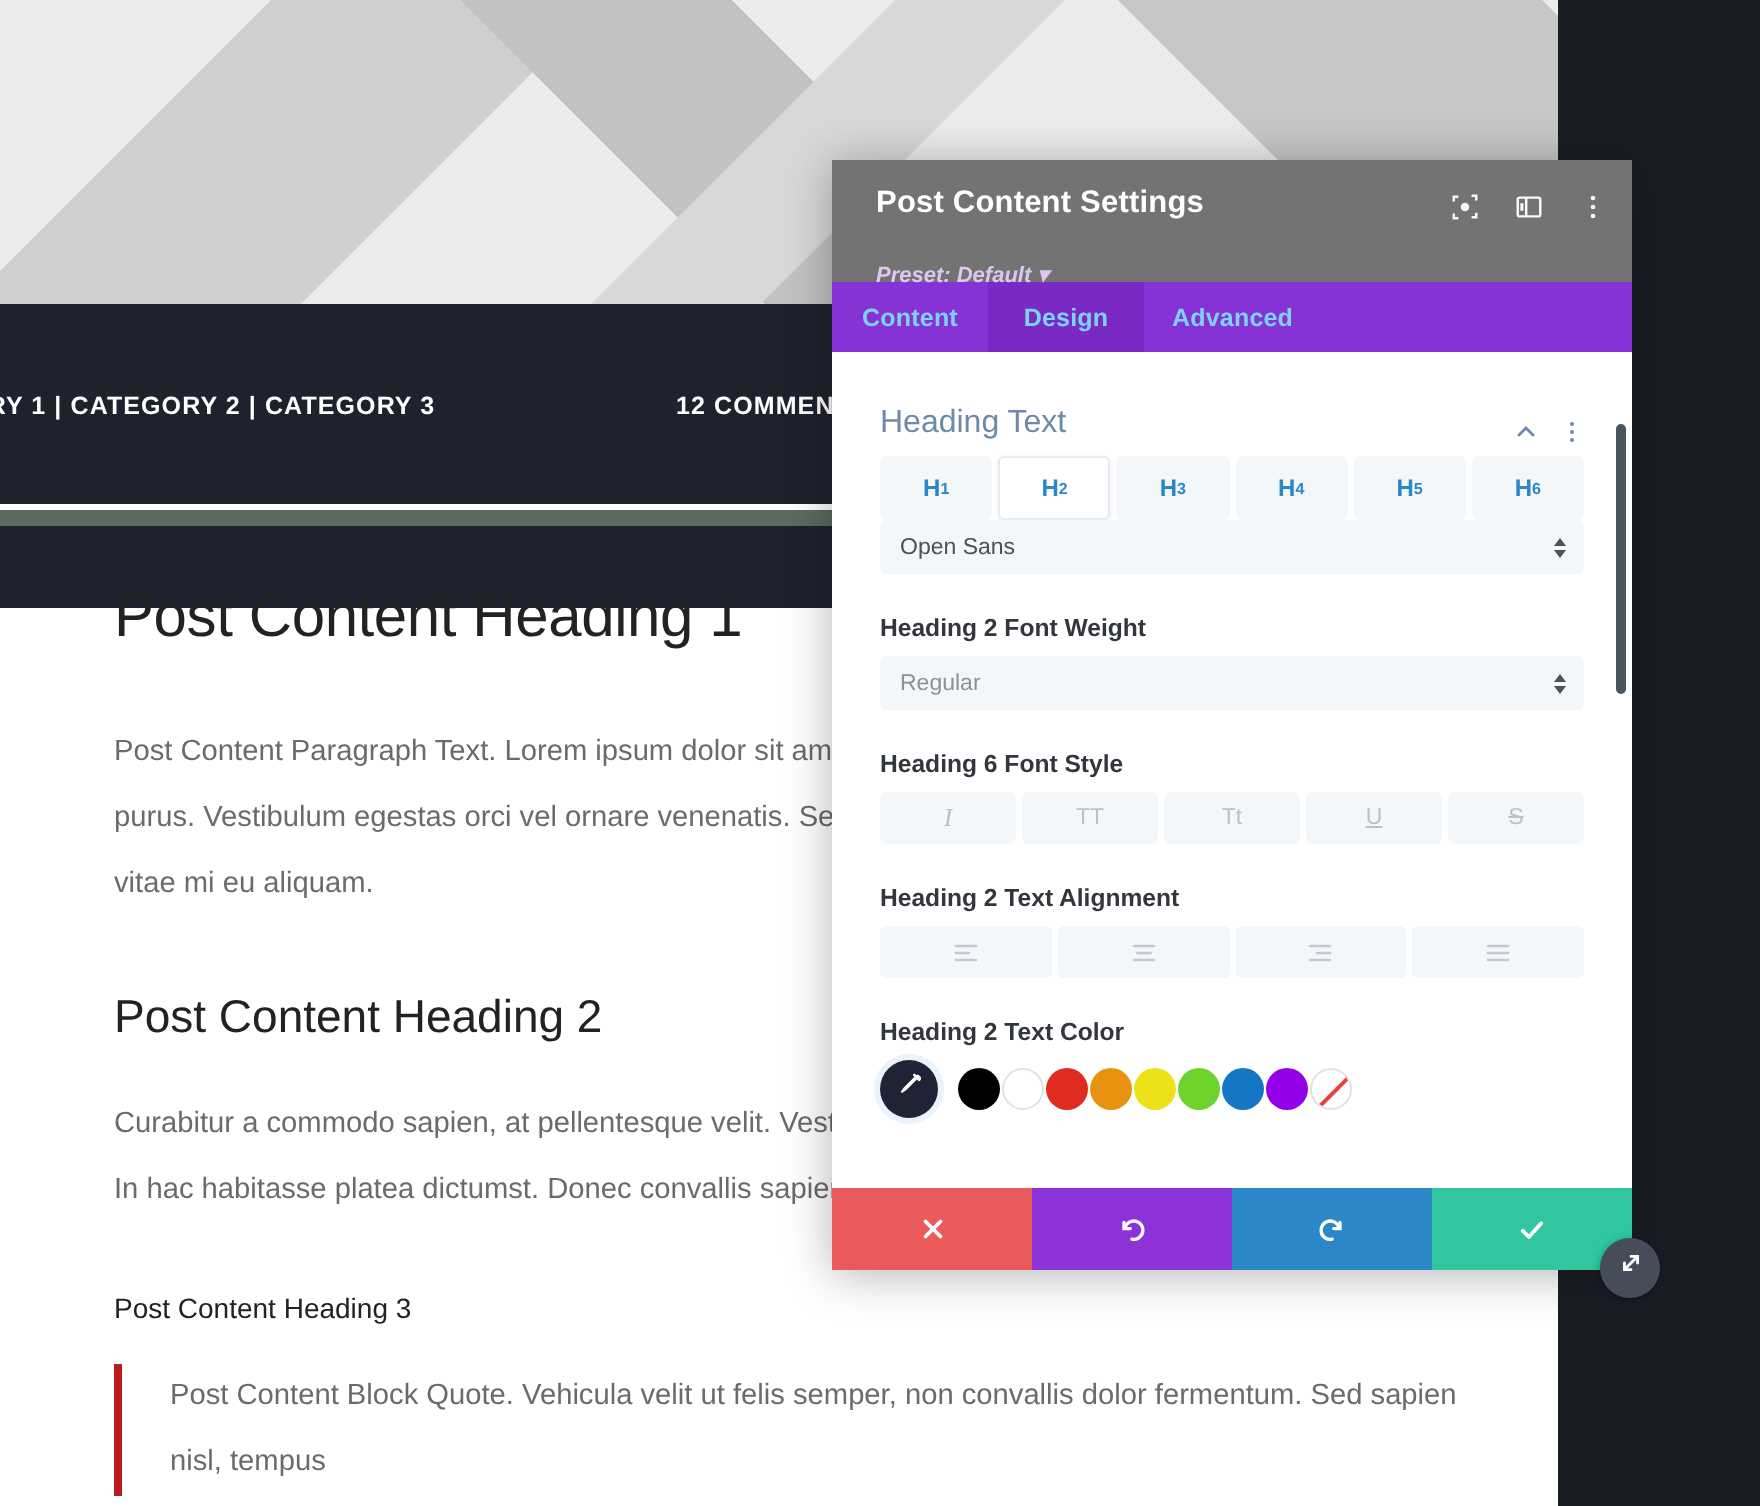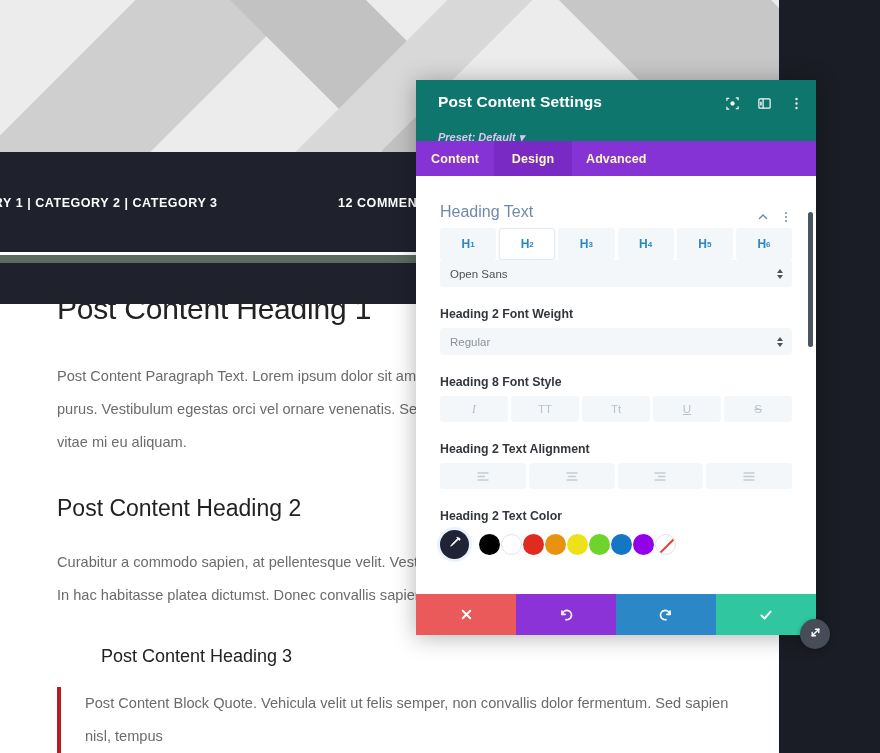--- a/index.html
+++ b/index.html
@@ -71,22 +71,22 @@
   }
   .article h1 {
     font-size: 30px; font-weight: 400; color: #222222;
     letter-spacing: -0.2px; margin-bottom: 34px; white-space: nowrap;
   }
   .article h2 {
     font-size: 23px; font-weight: 400; color: #222222;
     margin-top: 36px; margin-bottom: 24px; white-space: nowrap;
   }
   .article h3 {
-    font-size: 18px; font-weight: 400; color: #222222;
-    margin-top: 34px; margin-bottom: 20px; white-space: nowrap; margin-left: 44px;
+    font-size: 14px; font-weight: 400; color: #222222;
+    margin-top: 34px; margin-bottom: 20px; white-space: nowrap;
   }
   .article p {
     font-size: 14.6px; line-height: 33px; color: #6b6b6b;
     width: 660px;
   }
   .article p a { color: #7aa7c7; text-decoration: none; }
   .bq {
     border-left: 4px solid #b91c1c;
     padding-left: 24px;
     width: 680px;
@@ -96,21 +96,21 @@
   
   #modal {
     position: absolute; left: 416px; top: 80px;
     width: 400px; height: 555px;
     background: #ffffff;
     box-shadow: 0 2px 22px rgba(0,0,0,.30);
     display: flex; flex-direction: column;
     border-radius: 0;
   }
   .modal-head {
-    background: #0f766e; height: 61px; position: relative;
+    background: #737373; height: 61px; position: relative;
     padding: 13px 16px 0 22px;
   }
   .modal-title {
     color: #ffffff; font-size: 15.5px; font-weight: 700; letter-spacing: .1px;
   }
   .modal-preset {
     color: #ddc7f2; font-size: 11px; font-weight: 600; margin-top: 20px; font-style: italic;
   }
   .head-icons {
     position: absolute; right: 12px; top: 16px;
@@ -118,21 +118,21 @@
   }
   .hicon { width: 15px; height: 15px; opacity: .96; cursor: pointer; }
   .hicon svg { display: block; }
 
   .tabs {
     background: #8633d6; height: 35px; display: flex; align-items: stretch;
   }
   .tab {
     display: flex; align-items: center; justify-content: center;
     padding: 0 14px; min-width: 78px;
-    color: #fef9c3; font-size: 12.5px; font-weight: 700; cursor: pointer;
+    color: #7dd3fc; font-size: 12.5px; font-weight: 700; cursor: pointer;
     letter-spacing: .1px;
   }
   .tab.active { background: #7a2ac4; }
 
   .modal-body {
     flex: 1; position: relative; background: #ffffff; overflow: hidden;
     padding: 0 0 0 0;
   }
   .body-inner { padding: 0 24px 0 24px; }
 
@@ -371,21 +371,21 @@
 
       <div class="field-label">Heading 2 Font Weight</div>
       <div class="select-box placeholder">
         <span>Regular</span>
         <span class="select-arrows">
           <i class="up"></i>
             <i class="dn"></i>
         </span>
       </div>
 
-      <div class="field-label">Heading 8 Font Style</div>
+      <div class="field-label">Heading 6 Font Style</div>
       <div class="btn-row">
         <div class="opt-btn italic">
             <span>I</span>
           </div>
         <div class="opt-btn">
             <span>TT</span>
           </div>
         <div class="opt-btn small-caps">
             <span>Tt</span>
           </div>

